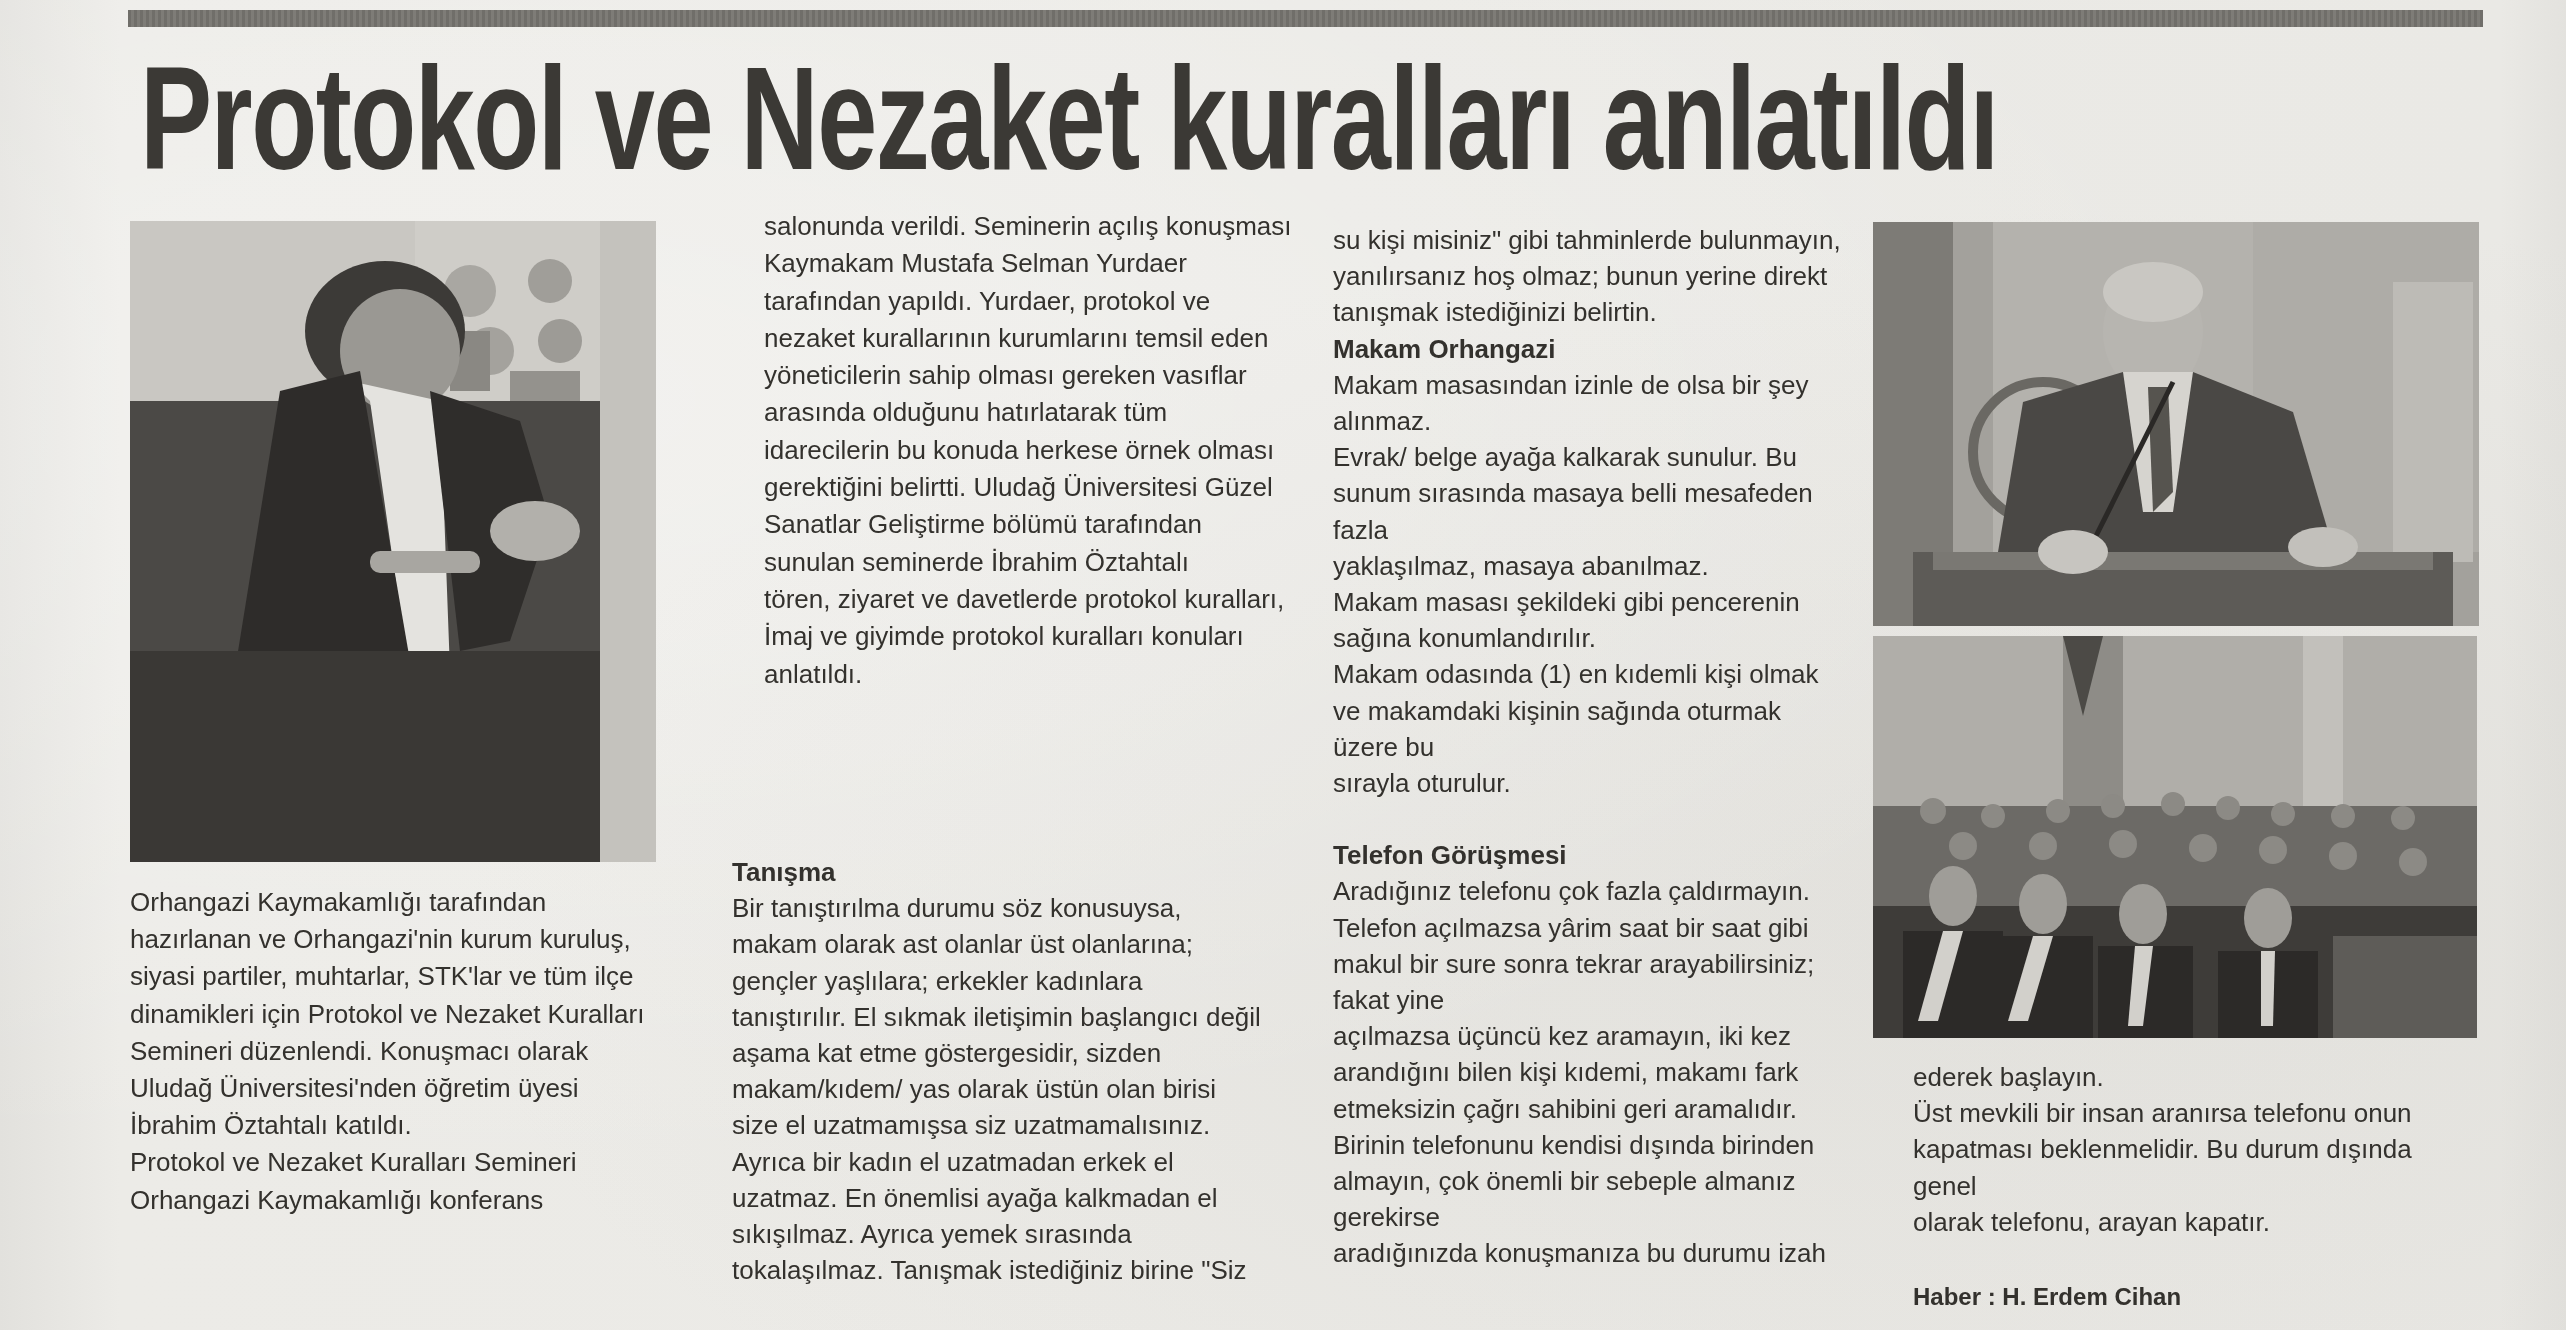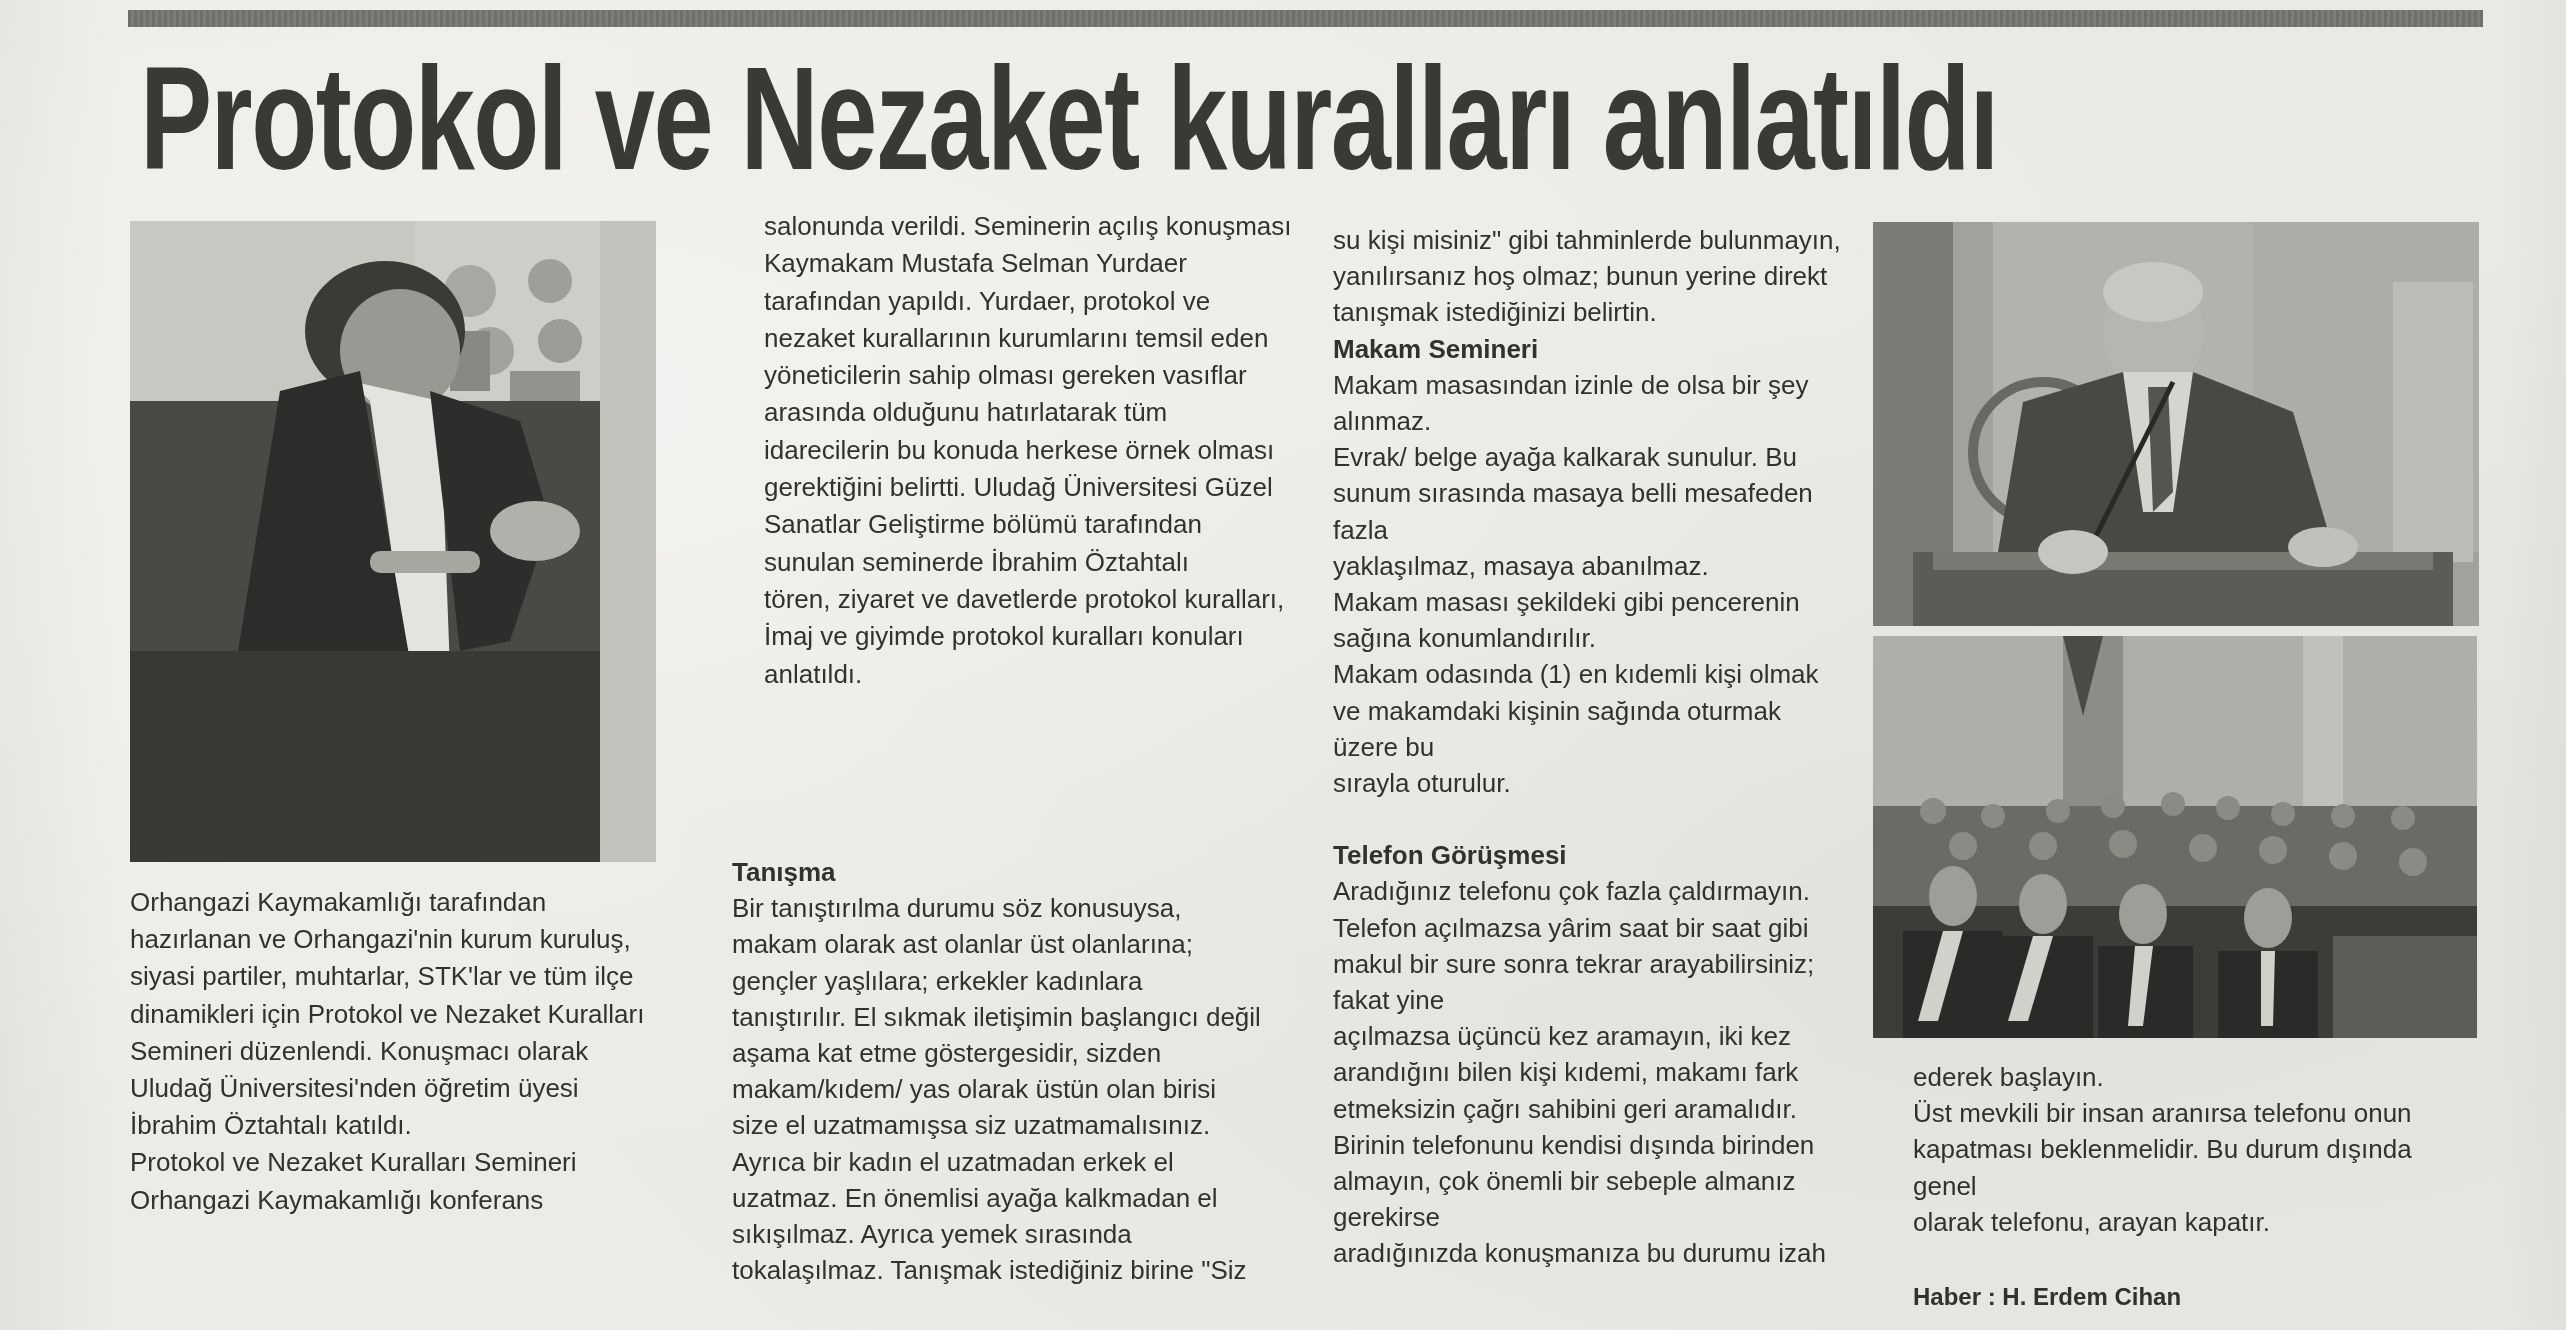--- a/index.html
+++ b/index.html
@@ -183,21 +183,21 @@
   <span class="ln">Ayrıca bir kadın el uzatmadan erkek el</span>
   <span class="ln">uzatmaz. En önemlisi ayağa kalkmadan el</span>
   <span class="ln">sıkışılmaz. Ayrıca yemek sırasında</span>
   <span class="ln">tokalaşılmaz. Tanışmak istediğiniz birine "Siz</span>
 </div>
 
 <div class="col" id="col3">
   <span class="ln">su kişi misiniz" gibi tahminlerde bulunmayın,</span>
   <span class="ln">yanılırsanız hoş olmaz; bunun yerine direkt</span>
   <span class="ln">tanışmak istediğinizi belirtin.</span>
-  <span class="hd">Makam Semineri</span>
+  <span class="hd">Makam Orhangazi</span>
   <span class="ln">Makam masasından izinle de olsa bir şey</span>
   <span class="ln">alınmaz.</span>
   <span class="ln">Evrak/ belge ayağa kalkarak sunulur. Bu</span>
   <span class="ln">sunum sırasında masaya belli mesafeden</span>
   <span class="ln">fazla</span>
   <span class="ln">yaklaşılmaz, masaya abanılmaz.</span>
   <span class="ln">Makam masası şekildeki gibi pencerenin</span>
   <span class="ln">sağına konumlandırılır.</span>
   <span class="ln">Makam odasında (1) en kıdemli kişi olmak</span>
   <span class="ln">ve makamdaki kişinin sağında oturmak</span>

